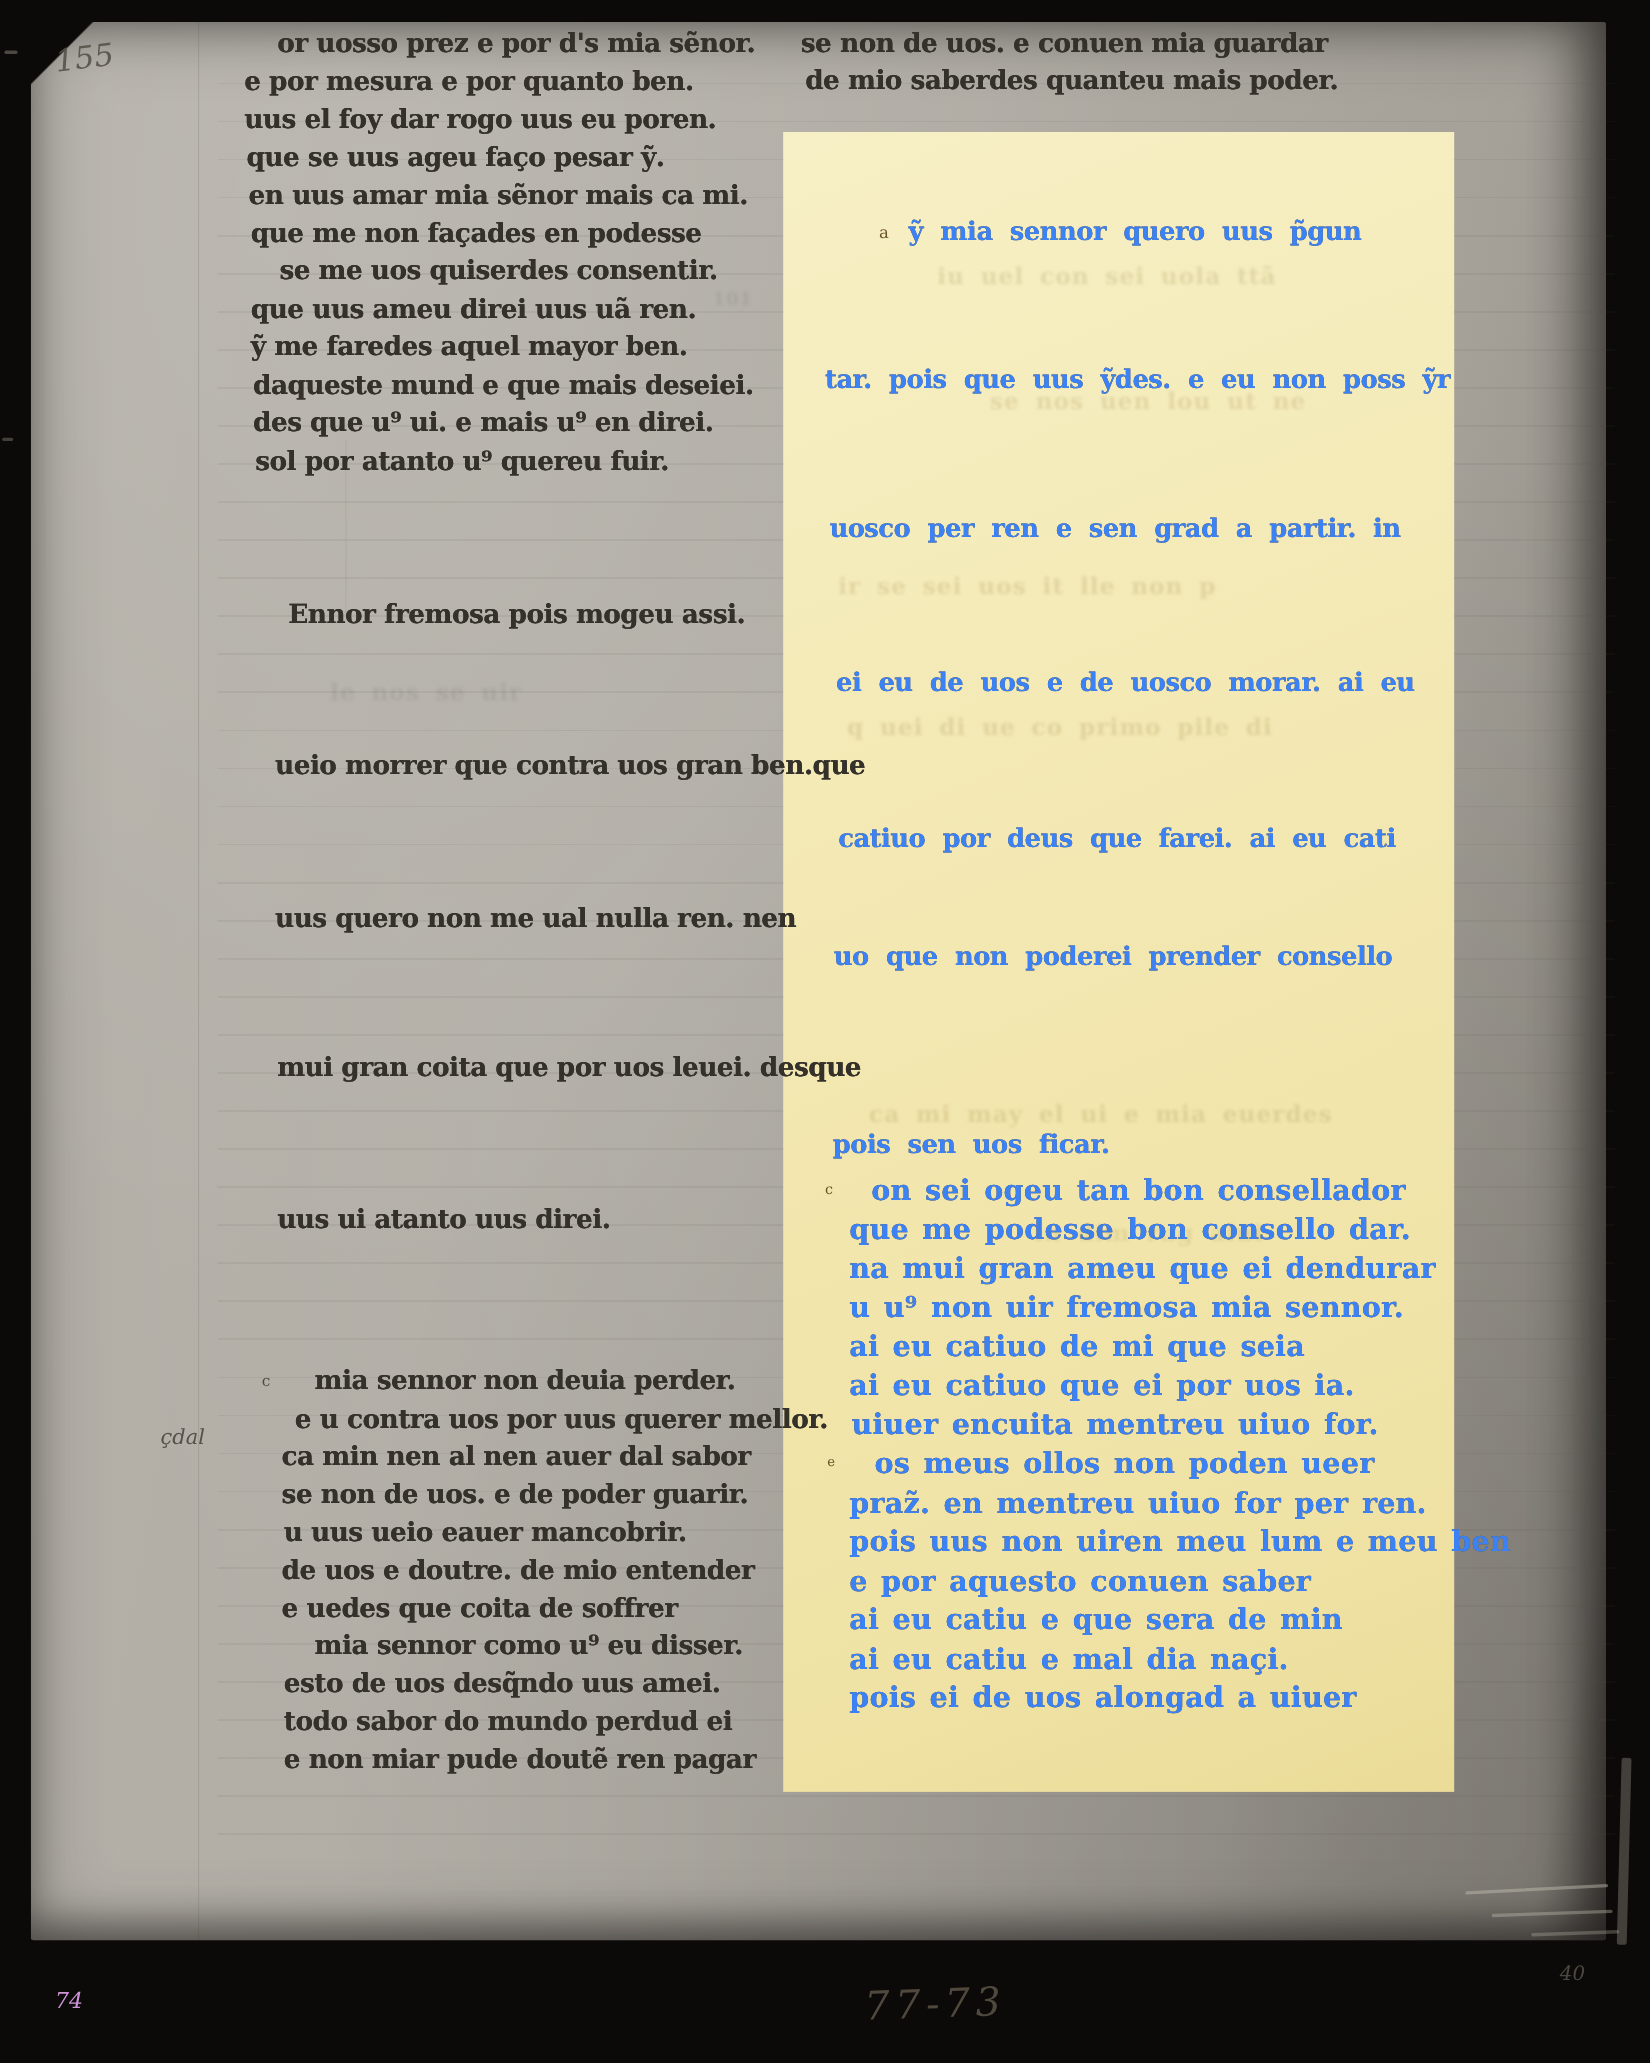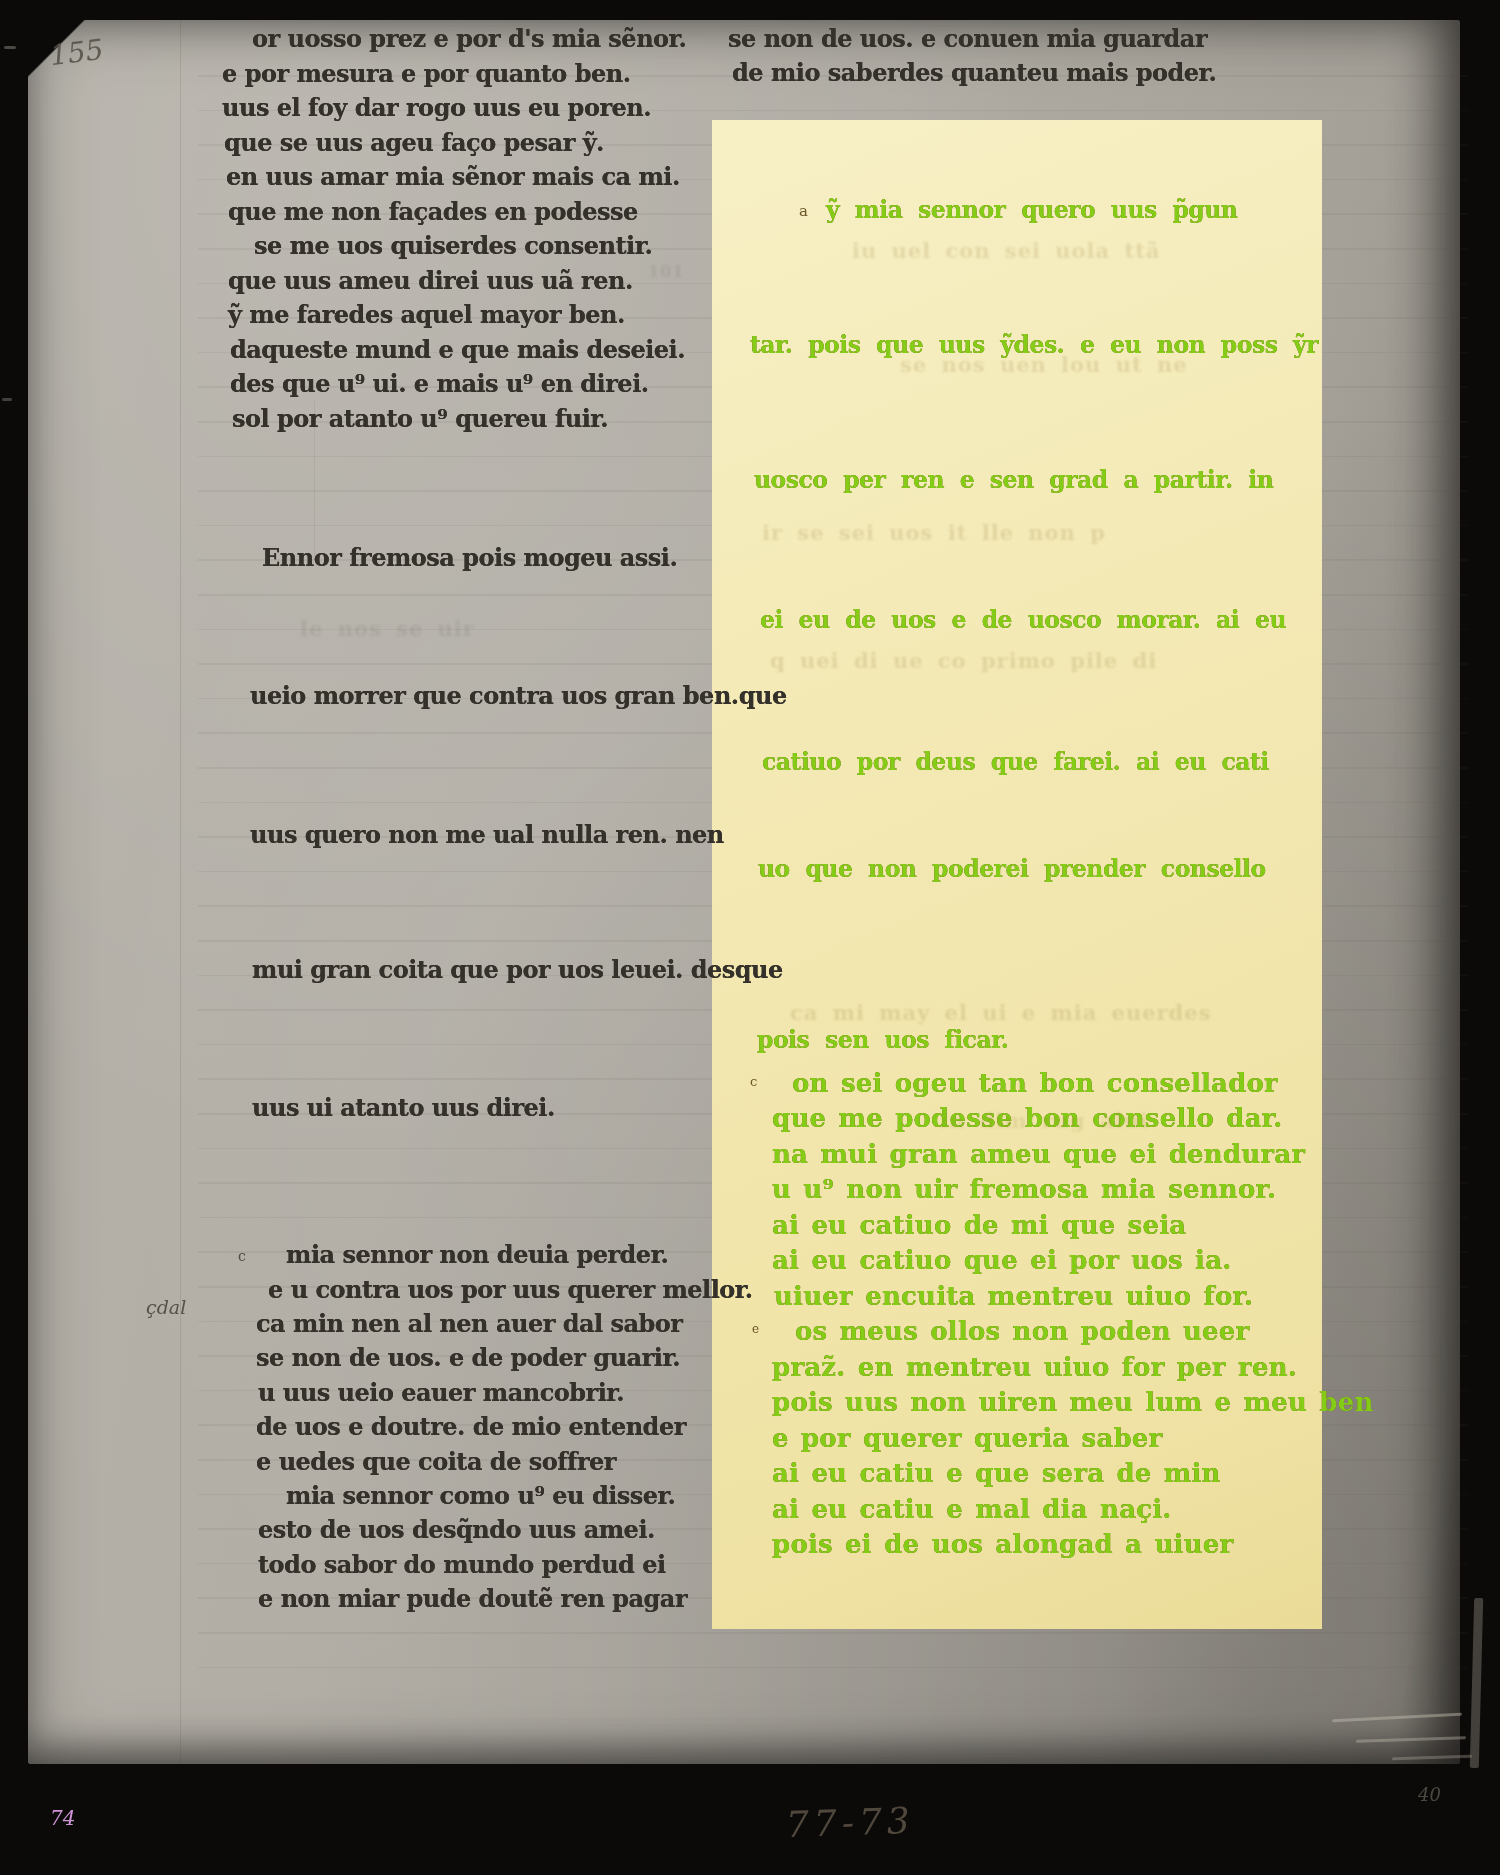--- a/index.html
+++ b/index.html
@@ -32,21 +32,21 @@
   }
   .vrule{ position:absolute; width:1px; background:rgba(70,64,52,0.14); }
   
   .ln{
     position:absolute; white-space:nowrap;
     font:700 24px "DejaVu Serif", serif;
     letter-spacing:-0.5px;
     color:#34302a;
     text-shadow:0 0 0.6px #34302a;
   }
-  .br{ color:#84cc16; text-shadow:0 0 0.6px #664312; } 
+  .br{ color:#3b82f6; text-shadow:0 0 0.6px #664312; } 
   .big{ font-size:23.5px; word-spacing:8px; }
   .dn{ font-size:26px; word-spacing:3px; letter-spacing:0.2px; }
   .mark{ position:absolute; white-space:nowrap; font:400 15px "DejaVu Serif", serif; color:#45423a; }
   .hand{ font-style:italic; }
   .ghost{
     position:absolute; white-space:nowrap;
     font:700 21px "DejaVu Serif", serif;
     color:rgba(130,98,30,0.16);
     filter:blur(1.3px);
     letter-spacing:1px; word-spacing:6px;
@@ -128,21 +128,21 @@
 <div class="ln br dn" style="left:772px; top:1103px;">que me podesse bon consello dar.</div>
 <div class="ln br dn" style="left:772px; top:1139px;">na mui gran ameu que ei dendurar</div>
 <div class="ln br dn" style="left:772px; top:1174px;">u u⁹ non uir fremosa mia sennor.</div>
 <div class="ln br dn" style="left:772px; top:1210px;">ai eu catiuo de mi que seia</div>
 <div class="ln br dn" style="left:772px; top:1245px;">ai eu catiuo que ei por uos ia.</div>
 <div class="ln br dn" style="left:774px; top:1281px;">uiuer encuita mentreu uiuo for.</div>
 <div class="mark" style="left:752px; top:1322px; font-size:12px; color:#6b5426;">e</div>
 <div class="ln br dn" style="left:795px; top:1316px;">os meus ollos non poden ueer</div>
 <div class="ln br dn" style="left:772px; top:1352px;">praz̃. en mentreu uiuo for per ren.</div>
 <div class="ln br dn" style="left:772px; top:1387px;">pois uus non uiren meu lum e meu ben</div>
-<div class="ln br dn" style="left:772px; top:1423px;">e por querer queria saber</div>
+<div class="ln br dn" style="left:772px; top:1423px;">e por aquesto conuen saber</div>
 <div class="ln br dn" style="left:772px; top:1458px;">ai eu catiu e que sera de min</div>
 <div class="ln br dn" style="left:772px; top:1494px;">ai eu catiu e mal dia naçi.</div>
 <div class="ln br dn" style="left:772px; top:1529px;">pois ei de uos alongad a uiuer</div>
 
 <div class="ghost" style="left:852px; top:238px;">iu uel con sei uola ttã</div>
 <div class="ghost" style="left:900px; top:352px;">se nos uen lou ut ne</div>
 <div class="ghost" style="left:762px; top:520px;">ir se sei uos it lle non p</div>
 <div class="ghost" style="left:770px; top:648px;">q uei di ue co primo pile di</div>
 <div class="ghost" style="left:790px; top:1000px;">ca mi may el ui e mia euerdes</div>
 <div class="ghost" style="left:940px; top:1108px; opacity:.8;">in dim rug alui</div>

